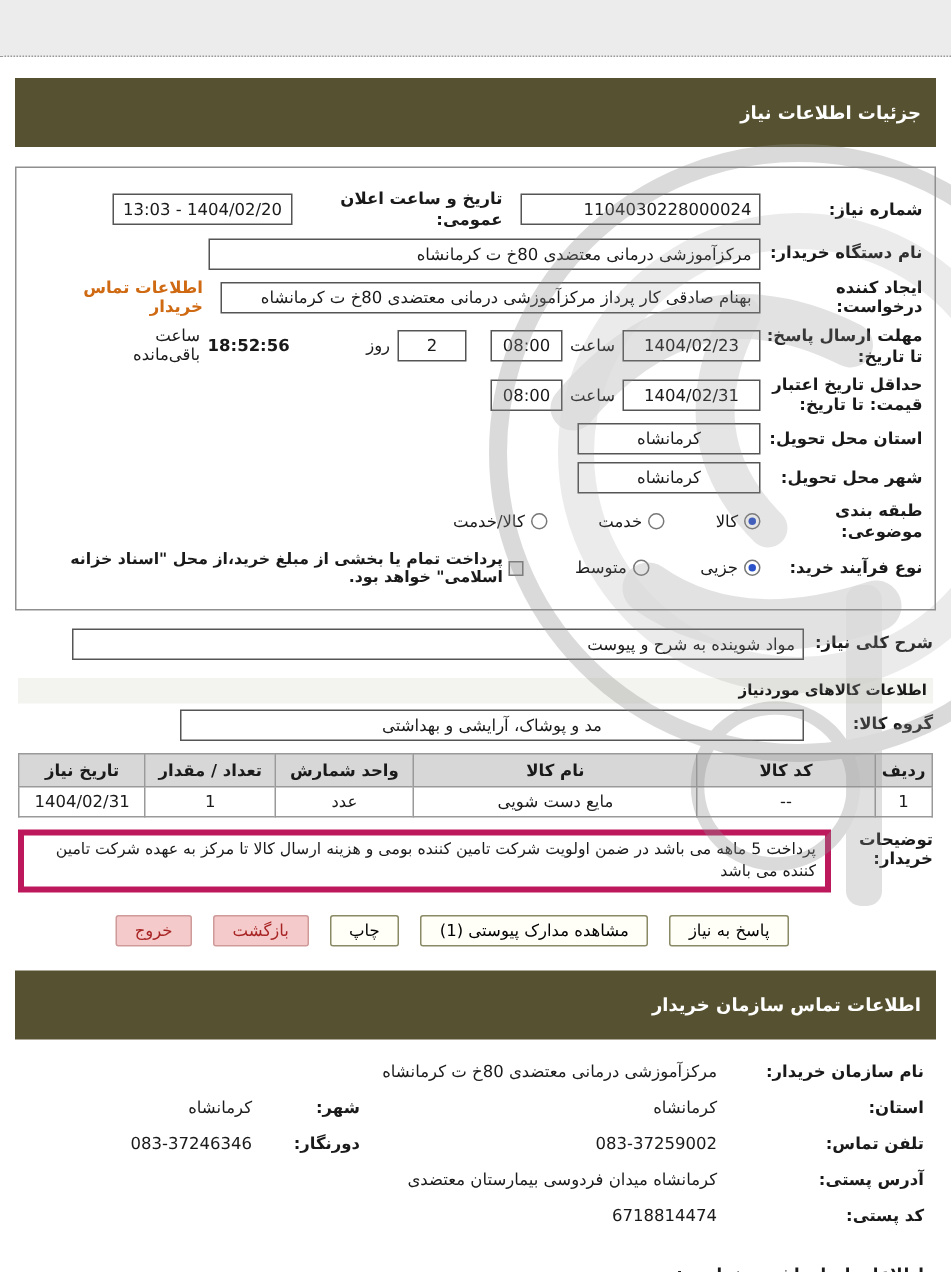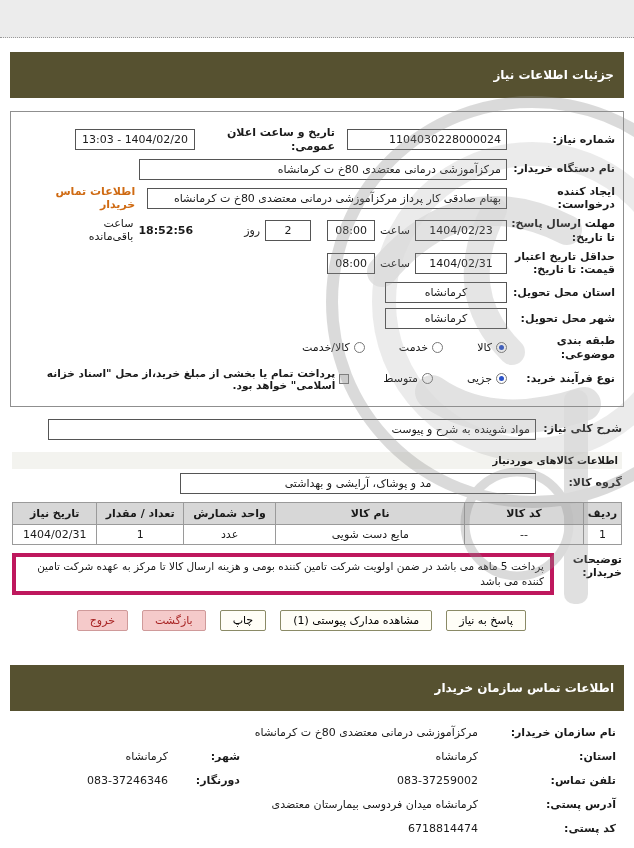--- a/index.html
+++ b/index.html
@@ -138,21 +138,21 @@
 
 <div class="desc-row">
   <span class="flbl">شرح کلی نیاز:</span>
   <span class="ibox" style="width:488px">مواد شوینده به شرح و پیوست</span>
 </div>
 
 <div class="sect-title">اطلاعات کالاهای موردنیاز</div>
 
 <div class="desc-row" style="margin-top:4px">
   <span class="flbl">گروه کالا:</span>
-  <span class="ibox ctr" style="width:356px">مد و پوشاک، آرایشی و بهداشتی</span>
+  <span class="ibox ctr" style="width:416px">مد و پوشاک، آرایشی و بهداشتی</span>
 </div>
 
 <table class="goods-table">
   <thead>
     <tr>
       <th style="width:38px">ردیف</th>
       <th style="width:118px">کد کالا</th>
       <th style="width:188px">نام کالا</th>
       <th style="width:92px">واحد شمارش</th>
       <th style="width:86px">تعداد / مقدار</th>
@@ -177,21 +177,21 @@
 </div>
 
 <div class="btn-row">
   <button class="btn">پاسخ به نیاز</button>
   <button class="btn">مشاهده مدارک پیوستی (1)</button>
   <button class="btn">چاپ</button>
   <button class="btn btn-pink">بازگشت</button>
   <button class="btn btn-pink">خروج</button>
 </div>
 
-<div class="hdr" style="margin-top:34px">اطلاعات تماس سازمان خریدار</div>
+<div class="hdr" style="margin-top:16px">اطلاعات تماس سازمان خریدار</div>
 
 <div class="contact">
 
   <div class="crow">
     <span class="clbl">نام سازمان خریدار:</span>
     <span class="cval">مرکزآموزشی درمانی معتضدی 80خ ت کرمانشاه</span>
   </div>
 
   <div class="crow">
     <span class="clbl">استان:</span>

